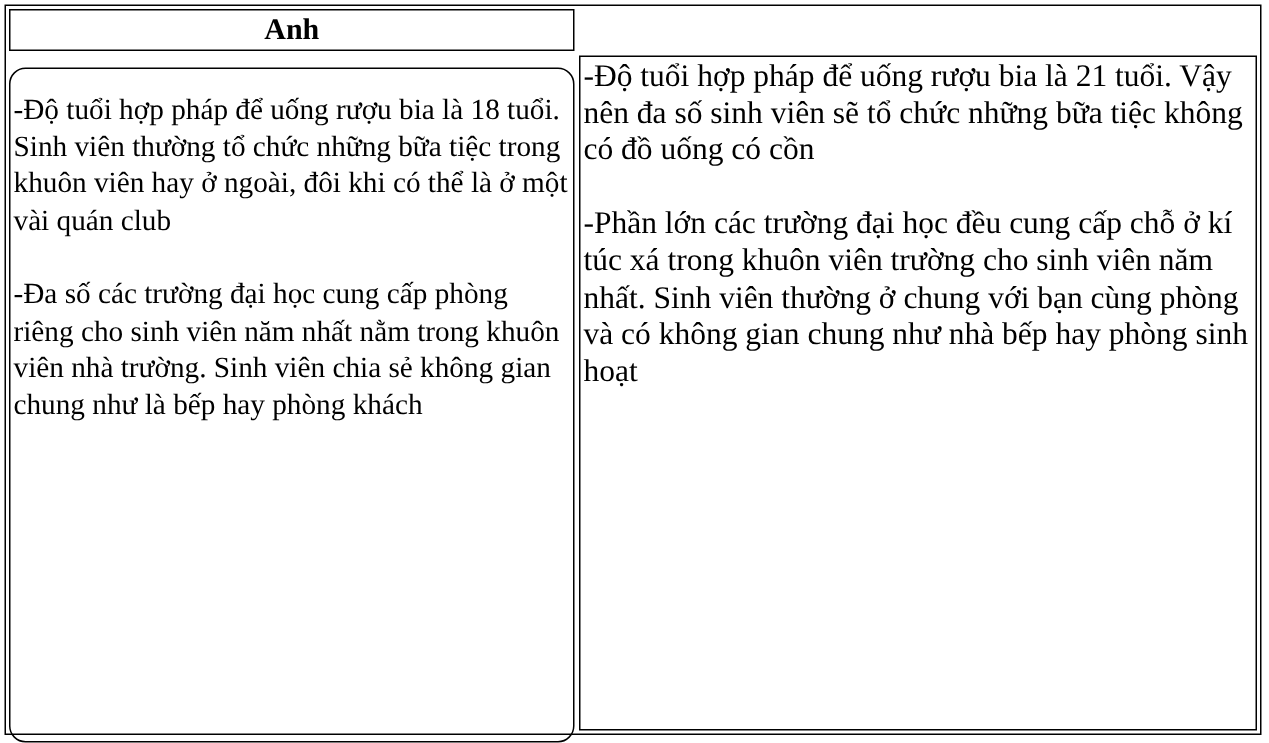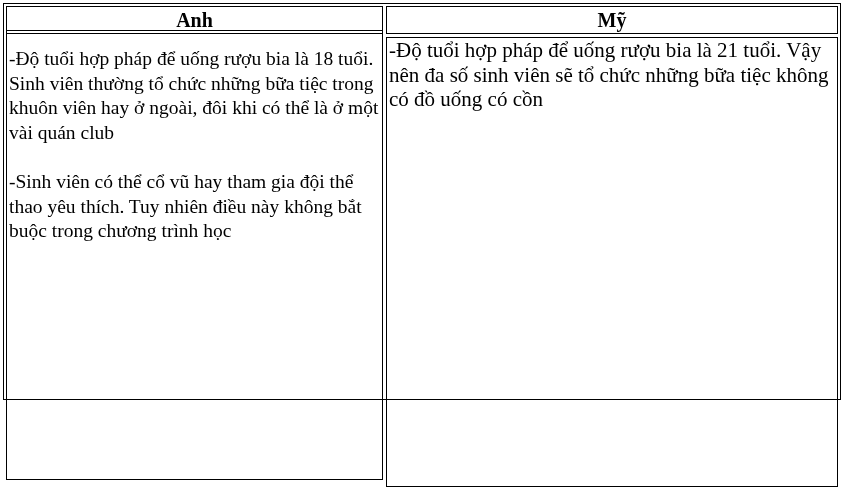--- a/index.html
+++ b/index.html
@@ -1,38 +1,38 @@
 <!DOCTYPE html>
 <html><head>
   <meta charset="utf-8">
   <style>
     html, body { margin: 0; padding: 0; background: #ffffff; }
     body { width: 846px; height: 495px; position: relative; overflow: hidden;
            font-family: "Liberation Serif", "DejaVu Serif", serif; color: #000; }
-    .tbl { position: absolute; left: 3px; top: 3px; width: 838px; height: 397px;
+    .tbl { position: absolute; left: 3px; top: 3px; width: 838px; height: 487px;
            border: 1px solid #000; box-sizing: border-box; }
     .cell { position: absolute; border: 1px solid #000; box-sizing: border-box; }
     .h-left  { left: 2px;   top: 2px;  width: 377px; height: 28px; }
     .h-right { left: 382px; top: 2px;  width: 452px; height: 28px; }
-    .b-left  { left: 2px;   top: 26px; width: 377px; height: 450px; }
+    .b-left  { left: 2px;   top: 41px; width: 377px; height: 450px; border-radius: 11px; }
     .b-right { left: 382px; top: 33px; width: 452px; height: 450px; }
     .hdr { font-weight: bold; font-size: 20px; text-align: center; line-height: 26px; }
     .body-l { padding: 16px 2px 0 2px; font-size: 19.5px; line-height: 24.6px; }
     .body-r { padding: 0 2px 0 2px; font-size: 21px; line-height: 24.6px; }
     .para { margin: 0 0 24.6px 0; }
     .para:last-child { margin-bottom: 0; }
   </style>
 </head>
 <body>
 
 <div class="tbl">
   <div class="cell h-left hdr">Anh</div>
-  <div class="cell h-right hdr">Mỹ</div>
 
   <div class="cell b-left body-l">
     <p class="para">-Độ tuổi hợp pháp để uống rượu bia là 18 tuổi. Sinh viên thường tổ chức những bữa tiệc trong khuôn viên hay ở ngoài, đôi khi có thể là ở một vài quán club</p>
-    <p class="para">-Sinh viên có thể cổ vũ hay tham gia đội thể thao yêu thích. Tuy nhiên điều này không bắt buộc trong chương trình học</p>
+    <p class="para">-Đa số các trường đại học cung cấp phòng riêng cho sinh viên năm nhất nằm trong khuôn viên nhà trường. Sinh viên chia sẻ không gian chung như là bếp hay phòng khách</p>
   </div>
 
   <div class="cell b-right body-r">
     <p class="para">-Độ tuổi hợp pháp để uống rượu bia là 21 tuổi. Vậy nên đa số sinh viên sẽ tổ chức những bữa tiệc không có đồ uống có cồn</p>
+    <p class="para">-Phần lớn các trường đại học đều cung cấp chỗ ở kí túc xá trong khuôn viên trường cho sinh viên năm nhất. Sinh viên thường ở chung với bạn cùng phòng và có không gian chung như nhà bếp hay phòng sinh hoạt</p>
   </div>
 </div>
 
 </body></html>

